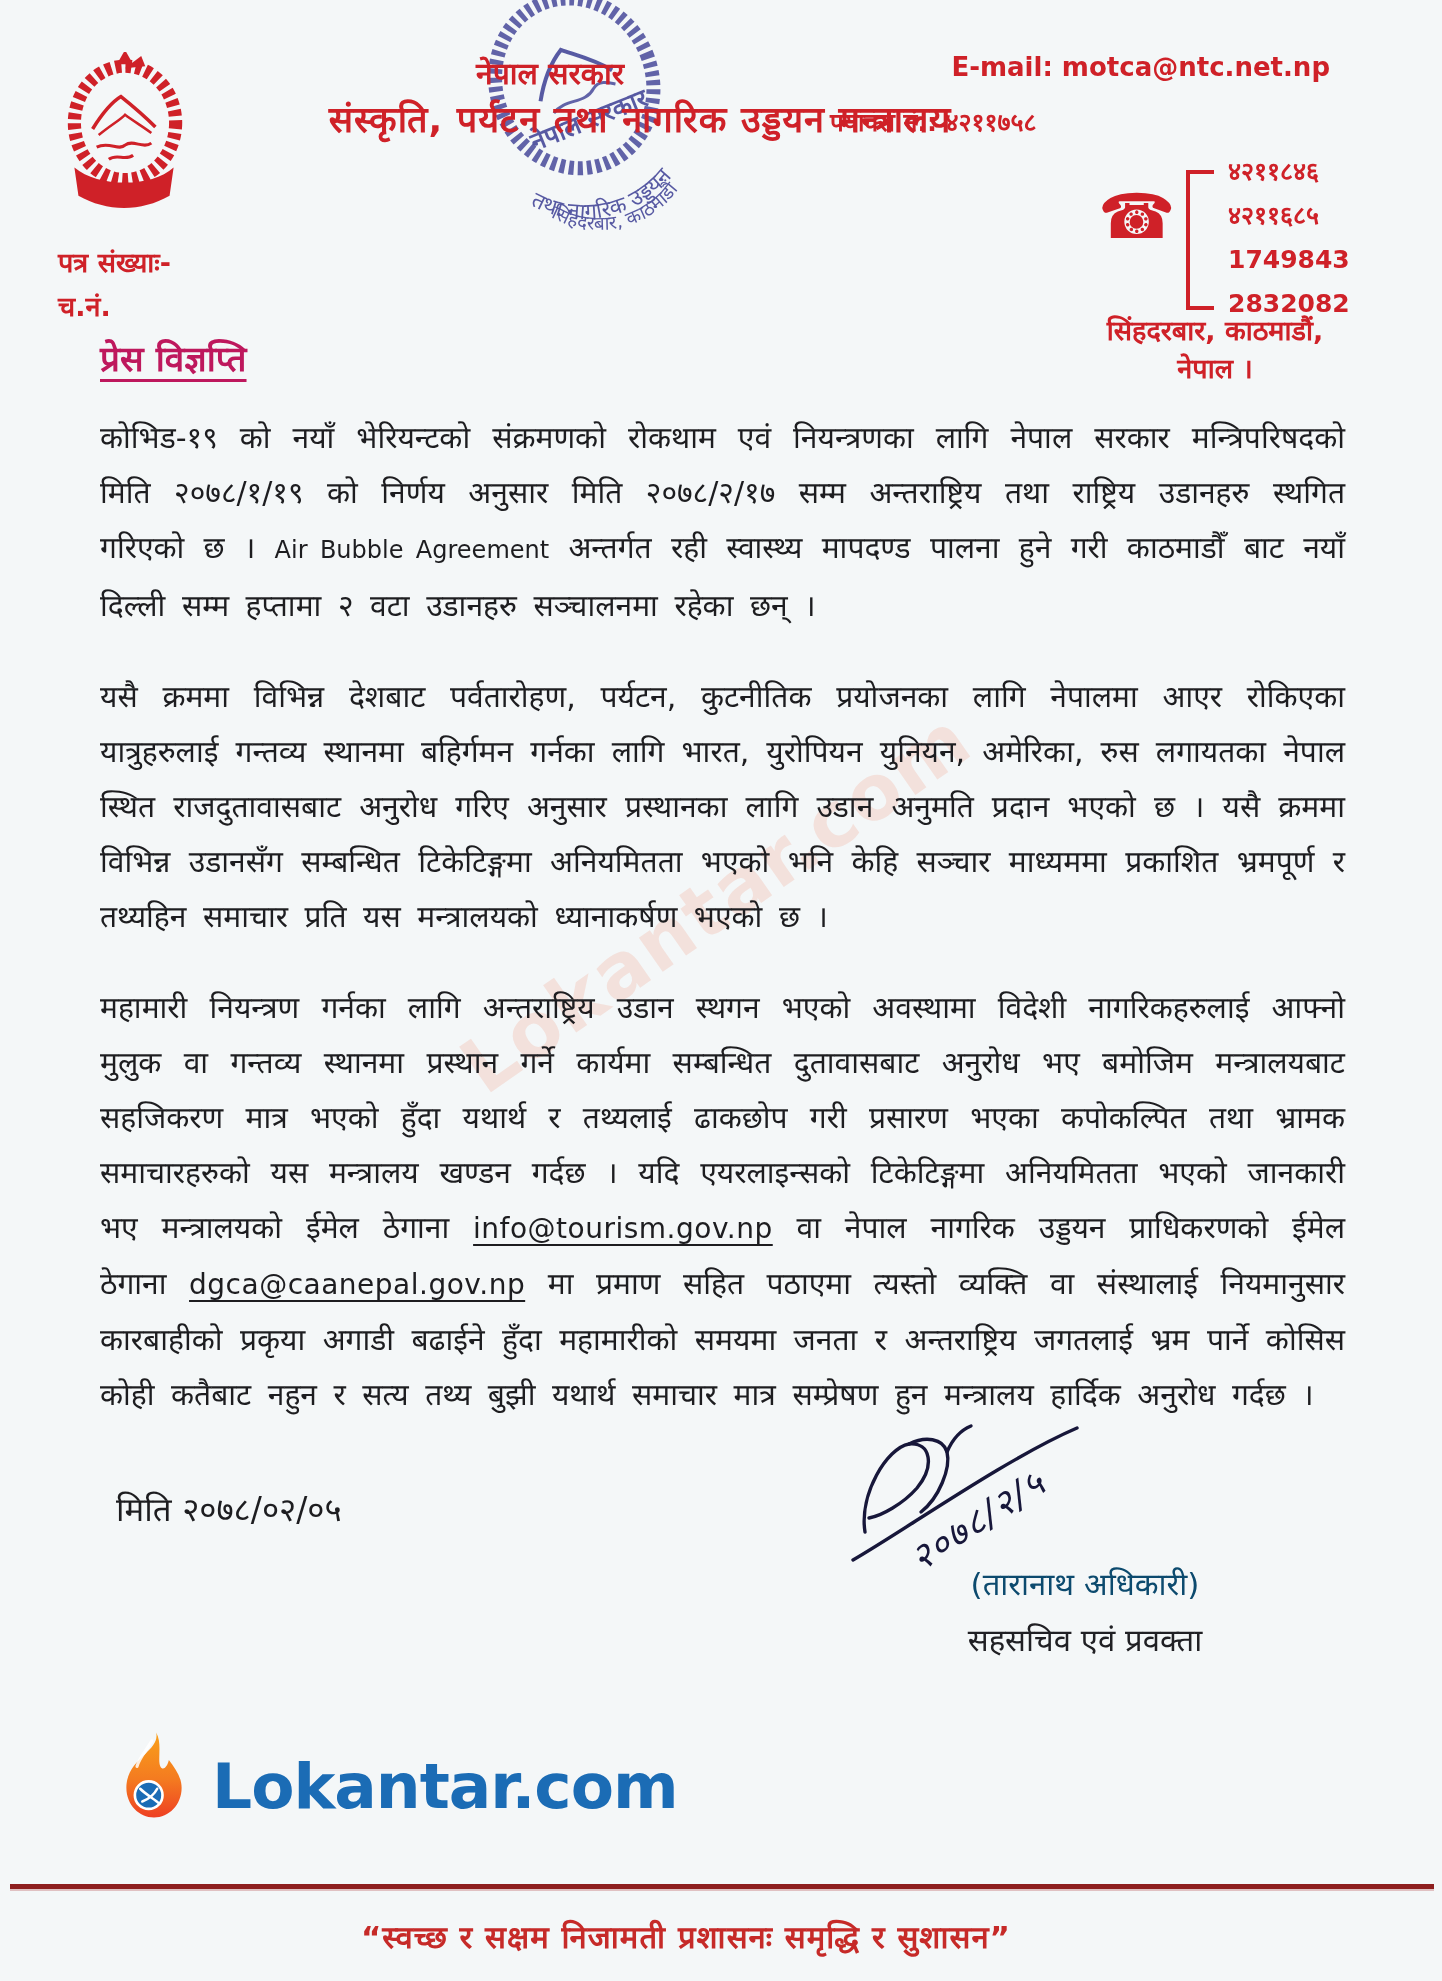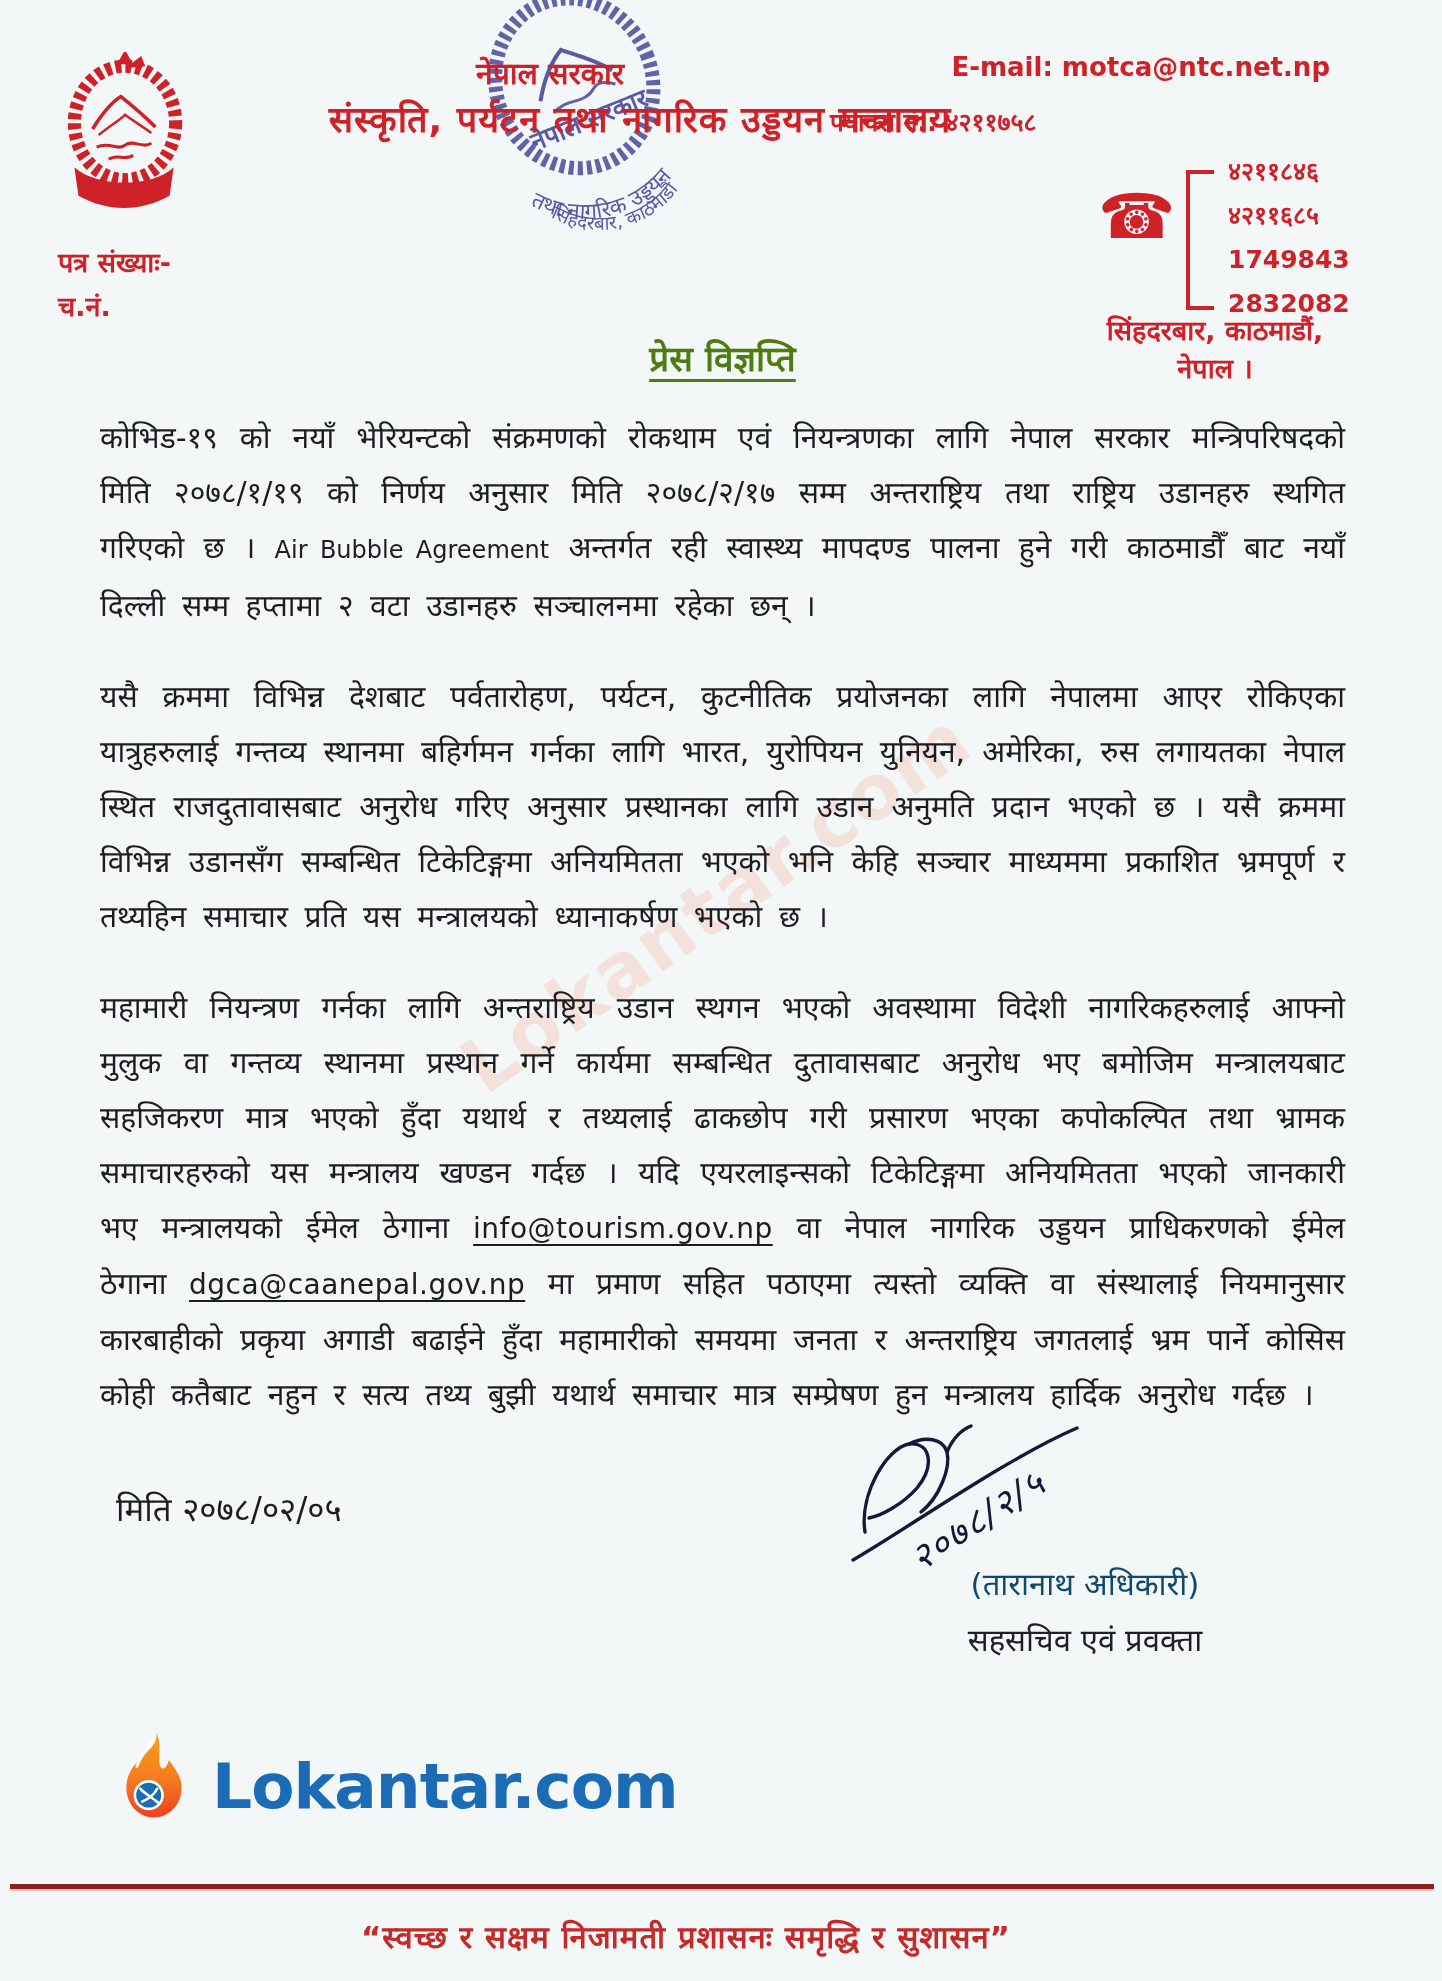--- a/index.html
+++ b/index.html
@@ -42,22 +42,22 @@
   }
   .address {
     position:absolute; left:1060px; top:312px; width:310px; text-align:center;
     color:#cf2128; font-size:27px; font-weight:bold; line-height:38px;
   }
   .refno  { position:absolute; left:58px; top:243px; color:#cf2128; font-size:27px; font-weight:bold; }
   .dispno { position:absolute; left:58px; top:287px; color:#cf2128; font-size:27px; font-weight:bold; }
 
   
   .press-title {
-    position:absolute; left:100px; top:334px; width:1245px; text-align:center;
-    color:#4d7c0f; font-size:35px; font-weight:bold;
+    position:absolute; left:100px; top:334px; width:1245px; text-align:left;
+    color:#be185d; font-size:35px; font-weight:bold;
     text-decoration:underline; text-underline-offset:8px;
   }
   .body-text {
     position:absolute; left:100px; top:410px; width:1245px;
     color:#1d1d20; font-size:30px; line-height:55px;
     text-align:justify; word-spacing:7px;
   }
   .para { margin:0 0 36px 0; }
   .latin { font-size:24px; word-spacing:2px; }
   .email-latin {

